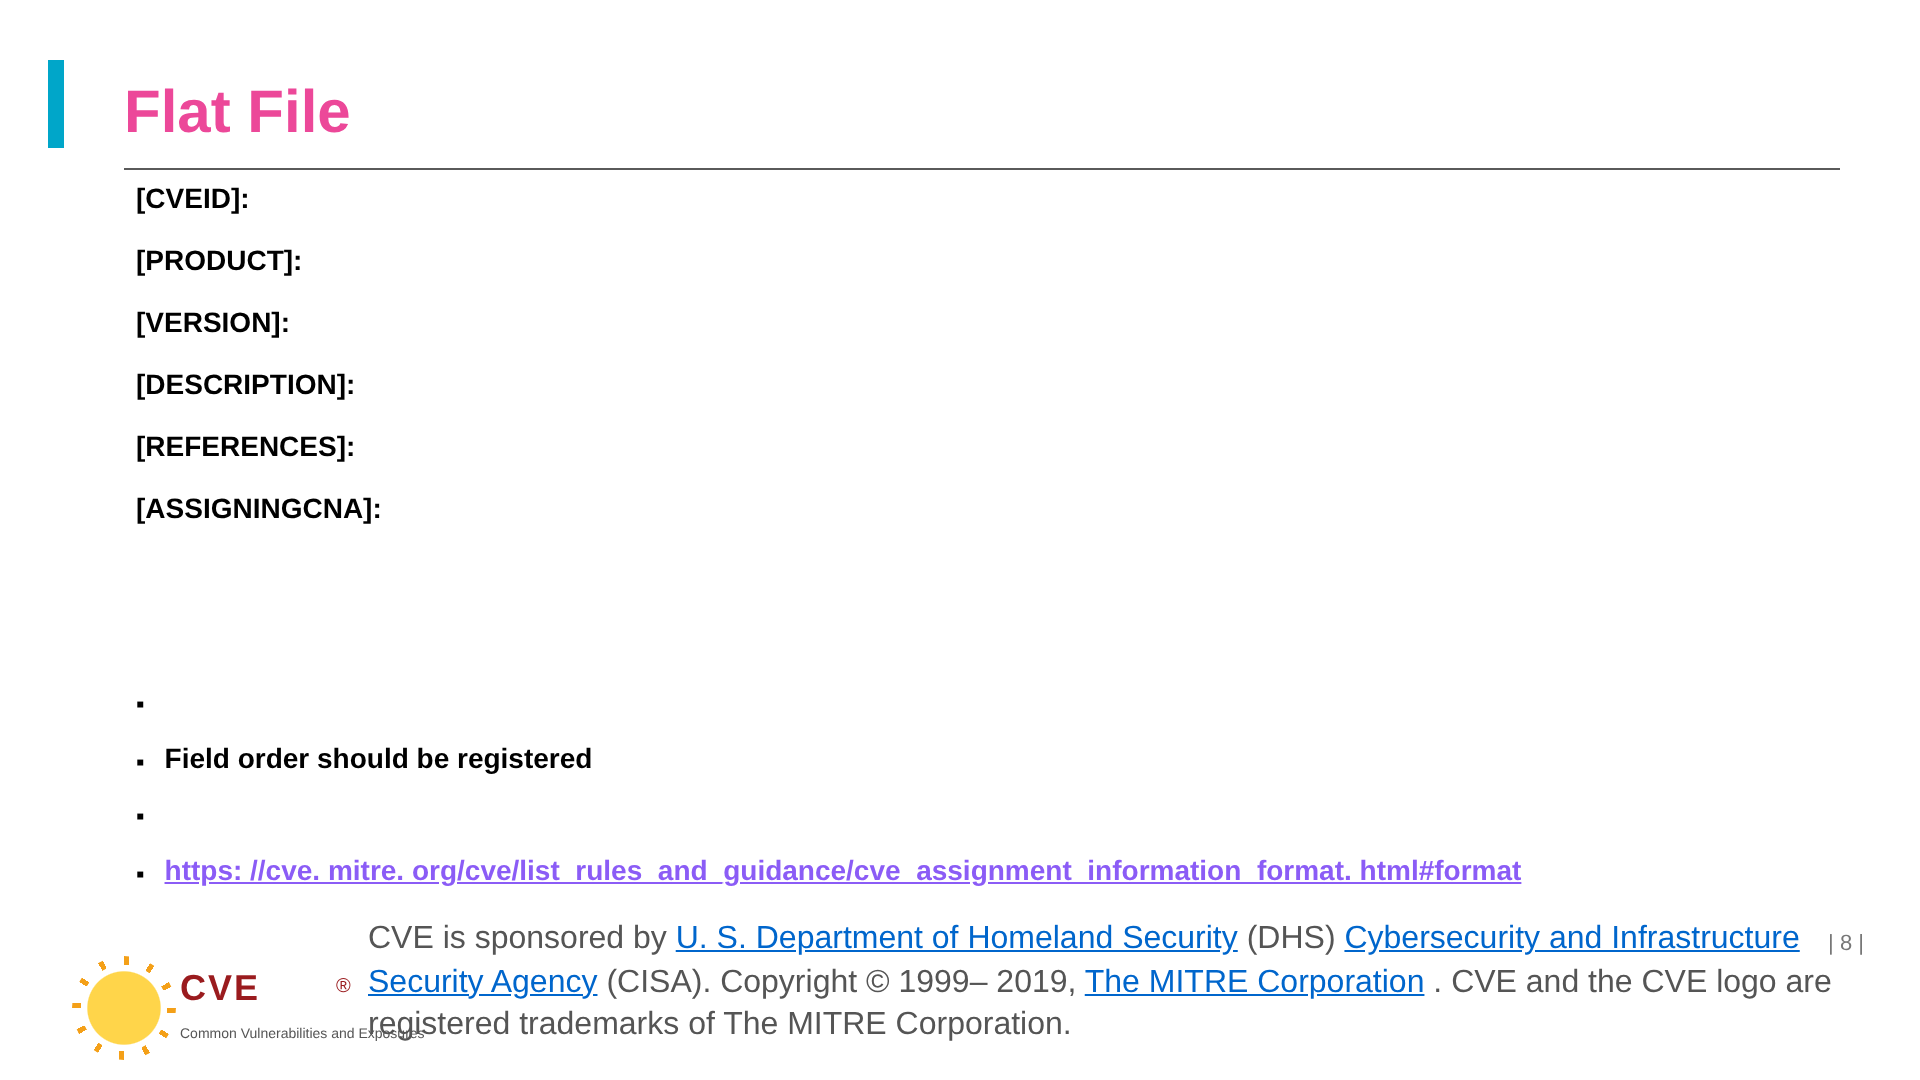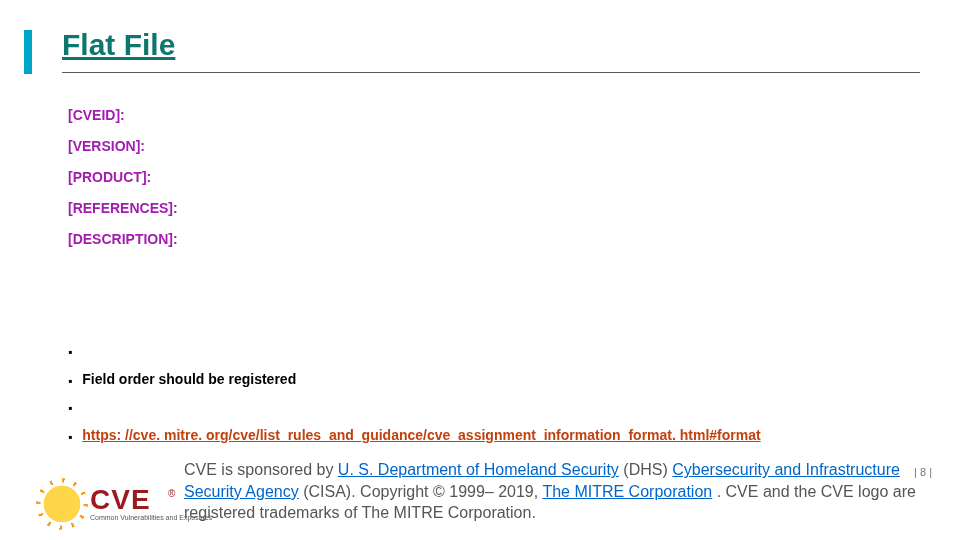--- a/index.html
+++ b/index.html
@@ -27,37 +27,36 @@
   }
   .title-wrap {
     position: absolute;
     left: 62px;
     top: 28px;
     right: 40px;
   }
   .title {
     font-size: 30px;
     font-weight: 700;
-    color: #0f766e;
-    margin: 0 0 10px 0;
-    text-decoration: underline;
+    color: #ec4899;
+    margin: 12px 0 10px 0;
   }
   .rule {
     border: none;
     border-top: 1px solid #5a5a5a;
     margin: 0;
   }
   .fields {
     position: absolute;
     left: 68px;
-    top: 108px;
+    top: 92px;
     right: 40px;
     font-size: 14px;
     font-weight: 700;
-    color: #a21caf;
+    color: #000000;
     line-height: 1;
   }
   .fields div {
     margin-bottom: 17px;
   }
   .bullets {
     position: absolute;
     left: 68px;
     top: 344px;
     right: 30px;
@@ -71,21 +70,21 @@
     margin-bottom: 13px;
   }
   .bullets .sq {
     flex: 0 0 auto;
     font-size: 12px;
     margin-right: 10px;
     position: relative;
     top: 1px;
   }
   .bullets a {
-    color: #c2410c;
+    color: #8b5cf6;
     text-decoration: underline;
   }
   .pagenum {
     position: absolute;
     right: 28px;
     bottom: 62px;
     font-size: 11px;
     color: #777;
   }
   .footer {
@@ -125,21 +124,21 @@
     border-radius: 50%;
     background:
       repeating-conic-gradient(#f4a018 0 6deg, transparent 6deg 30deg);
     -webkit-mask: radial-gradient(circle, transparent 0 58%, #000 59% 100%);
             mask: radial-gradient(circle, transparent 0 58%, #000 59% 100%);
   }
   .logo .cve {
     position: absolute;
     left: 50px;
     top: 2px;
-    font-size: 28px;
+    font-size: 18px;
     font-weight: 700;
     letter-spacing: 1px;
     color: #9a1b1e;
   }
   .logo .tag {
     position: absolute;
     left: 50px;
     top: 32px;
     font-size: 7px;
     color: #555;
@@ -160,24 +159,25 @@
 
   <div class="accent-bar"></div>
 
   <div class="title-wrap">
     <h1 class="title">Flat File</h1>
     <hr class="rule">
   </div>
 
   <div class="fields">
     <div>[CVEID]:</div>
+    <div>[PRODUCT]:</div>
     <div>[VERSION]:</div>
-    <div>[PRODUCT]:</div>
+    <div>[DESCRIPTION]:</div>
     <div>[REFERENCES]:</div>
-    <div>[DESCRIPTION]:</div>
+    <div>[ASSIGNINGCNA]:</div>
   </div>
 
   <div class="bullets">
     <div class="row">
       <span class="sq">▪</span>
     </div>
     <div class="row">
       <span class="sq">▪</span>
       <span>Field order should be registered</span>
     </div>

